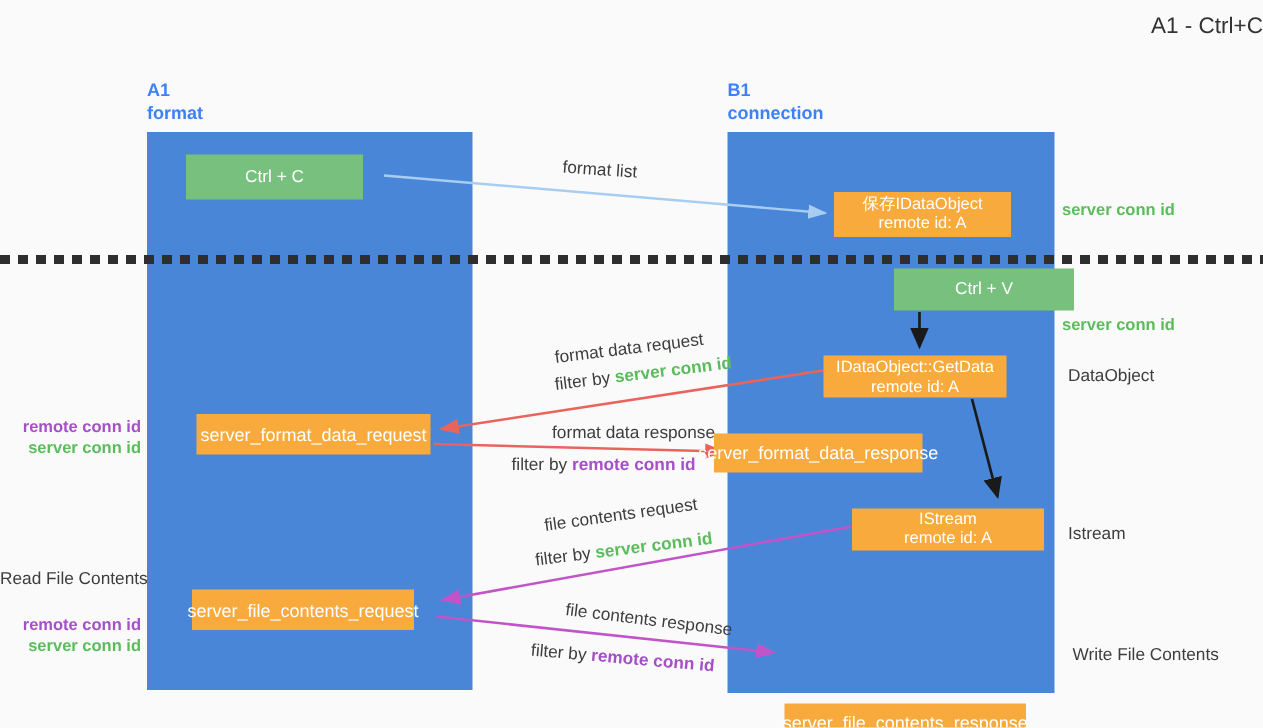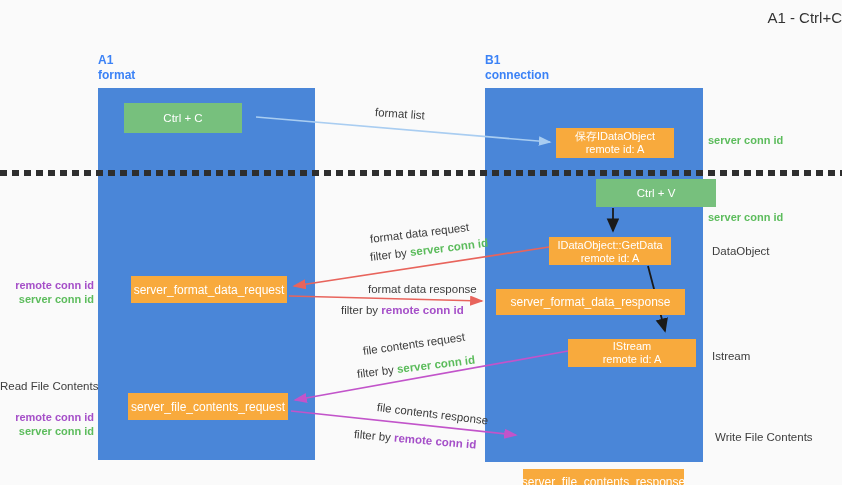--- a/index.html
+++ b/index.html
@@ -117,30 +117,30 @@
 
   <div class="abs box orange" style="left:549px;top:237px;width:122px;height:28px;justify-content:flex-end;">
     <div class="l2">IDataObject::GetData</div>
     <div class="l2">remote id: A</div>
   </div>
 
   <div class="abs box orange" style="left:131px;top:276px;width:156px;height:27px;">
     <div>server_format_data_request</div>
   </div>
 
-  <div class="abs box orange" style="left:496px;top:289px;width:189px;height:26px;align-items:center;">
+  <div class="abs box orange" style="left:476px;top:289px;width:139px;height:26px;align-items:center;">
     <div>server_format_data_response</div>
   </div>
 
   <div class="abs box orange" style="left:568px;top:339px;width:128px;height:28px;">
     <div class="l2">IStream</div>
     <div class="l2">remote id: A</div>
   </div>
 
-  <div class="abs box orange" style="left:128px;top:393px;width:160px;height:27px;">
+  <div class="abs box orange" style="left:128px;top:393px;width:148px;height:27px;">
     <div>server_file_contents_request</div>
   </div>
 
   <div class="abs box orange" style="left:523px;top:425px;width:161px;height:26px;margin-top:44px;">
     <div>server_file_contents_response</div>
   </div>
 
   <span class="abs elabel" style="left:375px;top:106px;transform:rotate(4deg);">format list</span>
 
   <span class="abs elabel" style="left:370px;top:233px;transform:rotate(-7deg);">format data request</span>

